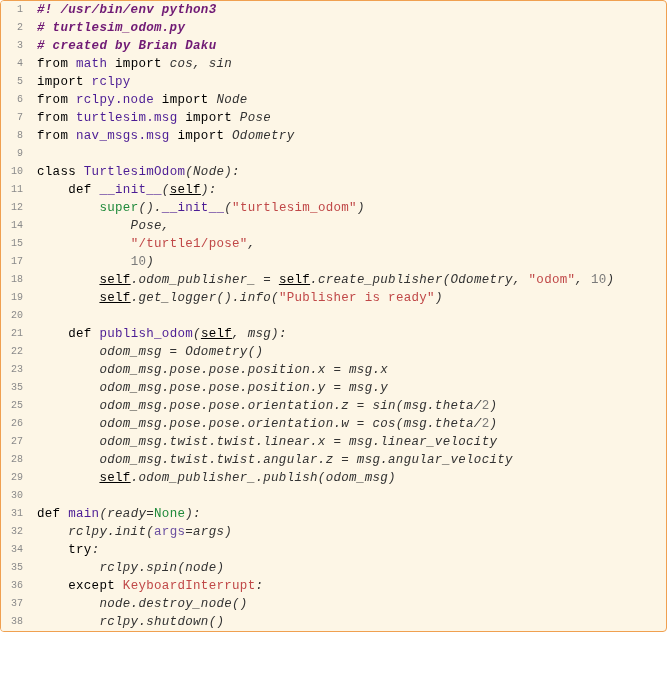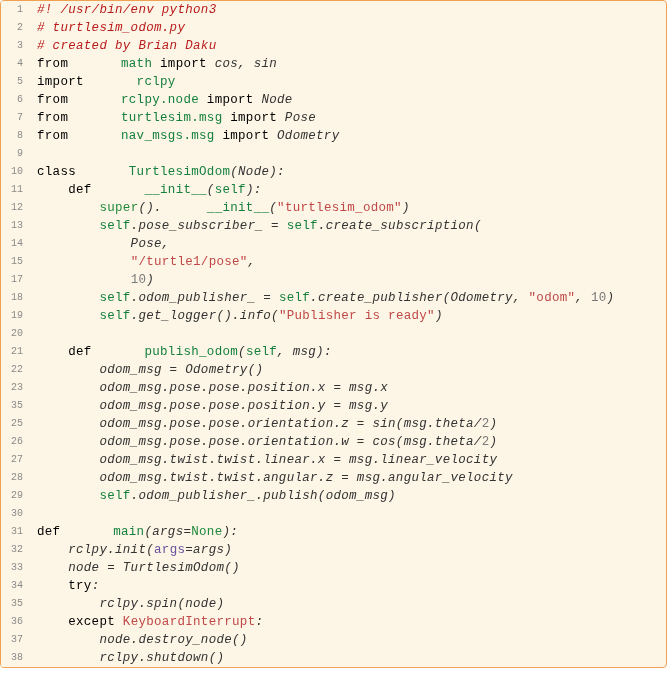--- a/index.html
+++ b/index.html
@@ -31,28 +31,28 @@
     font-size: 10px;
     user-select: none;
     flex-shrink: 0;
   }
   .code {
     white-space: pre;
     padding-left: 8px;
     color: #333;
     letter-spacing: 0.3px;
   }
-  .tok-comment { color: #b91c1c; font-style: italic; }
+  .tok-comment { color: #701a75; font-style: italic; font-weight: bold; }
   .tok-keyword { color: #000000;  }
   .tok-name    { color: #333; font-style: italic; }
   .tok-builtin { color: #1f8a3b; }
   .tok-number  { color: #7a7a7a; }
   .tok-string  { color: #c04848; }
-  .tok-def     { color: #15803d; margin-left: 45px; }  
-  .tok-self    { color: #15803d; }
+  .tok-def     { color: #4c1d95; }  
+  .tok-self    { color: #000000; text-decoration: underline; }
   .tok-exc     { color: #c04848; }
   .tok-kwarg   { color: #6a4fa0; }
 </style>
 </head>
 <body>
 
 <div class="code-block" id="code-block">
     <div class="code-line">
       <div class="gutter">1</div>
       <div class="code"><span class="tok-comment">#! /usr/bin/env python3</span></div>
@@ -93,24 +93,20 @@
       <div class="gutter">10</div>
       <div class="code"><span class="tok-keyword">class </span><span class="tok-def">TurtlesimOdom</span><span class="tok-name">(Node):</span></div>
     </div>
     <div class="code-line">
       <div class="gutter">11</div>
       <div class="code"><span class="tok-name">    </span><span class="tok-keyword">def </span><span class="tok-def">__init__</span><span class="tok-name">(</span><span class="tok-self">self</span><span class="tok-name">):</span></div>
     </div>
     <div class="code-line">
       <div class="gutter">12</div>
       <div class="code"><span class="tok-name">        </span><span class="tok-builtin">super</span><span class="tok-name">().</span><span class="tok-def">__init__</span><span class="tok-name">(</span><span class="tok-string">"turtlesim_odom"</span><span class="tok-name">)</span></div>
-    </div>
-    <div class="code-line">
-      <div class="gutter">13</div>
-      <div class="code"><span class="tok-name">        </span><span class="tok-self">self</span><span class="tok-name">.pose_subscriber_ = </span><span class="tok-self">self</span><span class="tok-name">.create_subscription(</span></div>
     </div>
     <div class="code-line">
       <div class="gutter">14</div>
       <div class="code"><span class="tok-name">            Pose,</span></div>
     </div>
     <div class="code-line">
       <div class="gutter">15</div>
       <div class="code"><span class="tok-name">            </span><span class="tok-string">"/turtle1/pose"</span><span class="tok-name">,</span></div>
     </div>
     <div class="code-line">
@@ -164,29 +160,25 @@
     <div class="code-line">
       <div class="gutter">29</div>
       <div class="code"><span class="tok-name">        </span><span class="tok-self">self</span><span class="tok-name">.odom_publisher_.publish(odom_msg)</span></div>
     </div>
     <div class="code-line">
       <div class="gutter">30</div>
       <div class="code">&nbsp;</div>
     </div>
     <div class="code-line">
       <div class="gutter">31</div>
-      <div class="code"><span class="tok-keyword">def </span><span class="tok-def">main</span><span class="tok-name">(args=</span><span class="tok-builtin">None</span><span class="tok-name">):</span></div>
+      <div class="code"><span class="tok-keyword">def </span><span class="tok-def">main</span><span class="tok-name">(ready=</span><span class="tok-builtin">None</span><span class="tok-name">):</span></div>
     </div>
     <div class="code-line">
       <div class="gutter">32</div>
       <div class="code"><span class="tok-name">    rclpy.init(</span><span class="tok-kwarg">args</span><span class="tok-name">=args)</span></div>
-    </div>
-    <div class="code-line">
-      <div class="gutter">33</div>
-      <div class="code"><span class="tok-name">    node = TurtlesimOdom()</span></div>
     </div>
     <div class="code-line">
       <div class="gutter">34</div>
       <div class="code"><span class="tok-name">    </span><span class="tok-keyword">try</span><span class="tok-name">:</span></div>
     </div>
     <div class="code-line">
       <div class="gutter">35</div>
       <div class="code"><span class="tok-name">        rclpy.spin(node)</span></div>
     </div>
     <div class="code-line">

